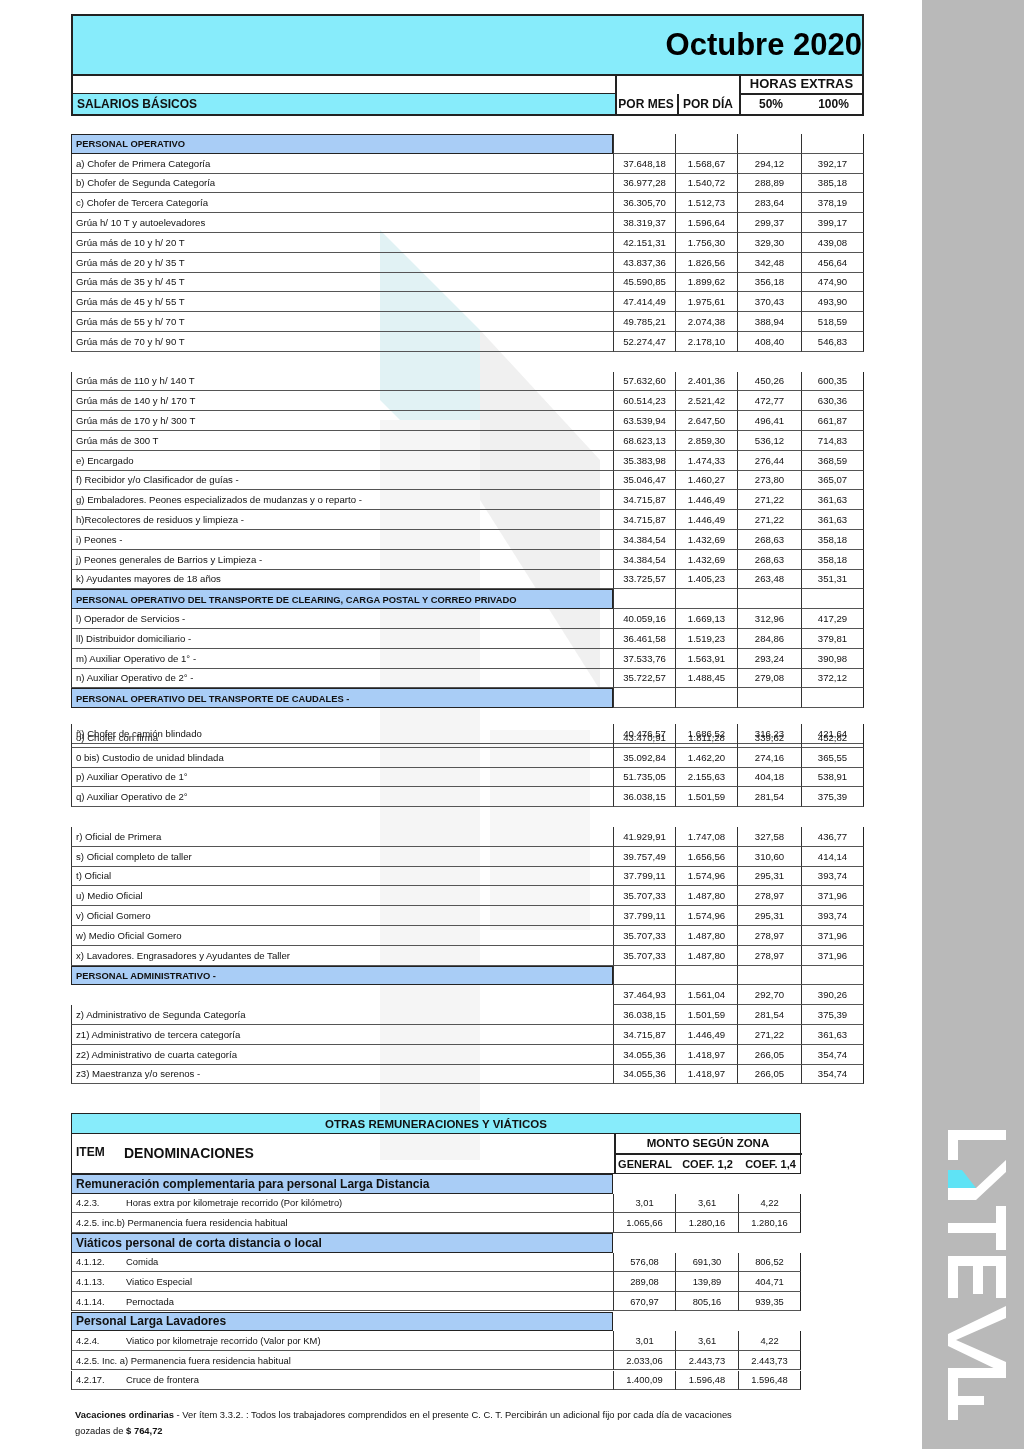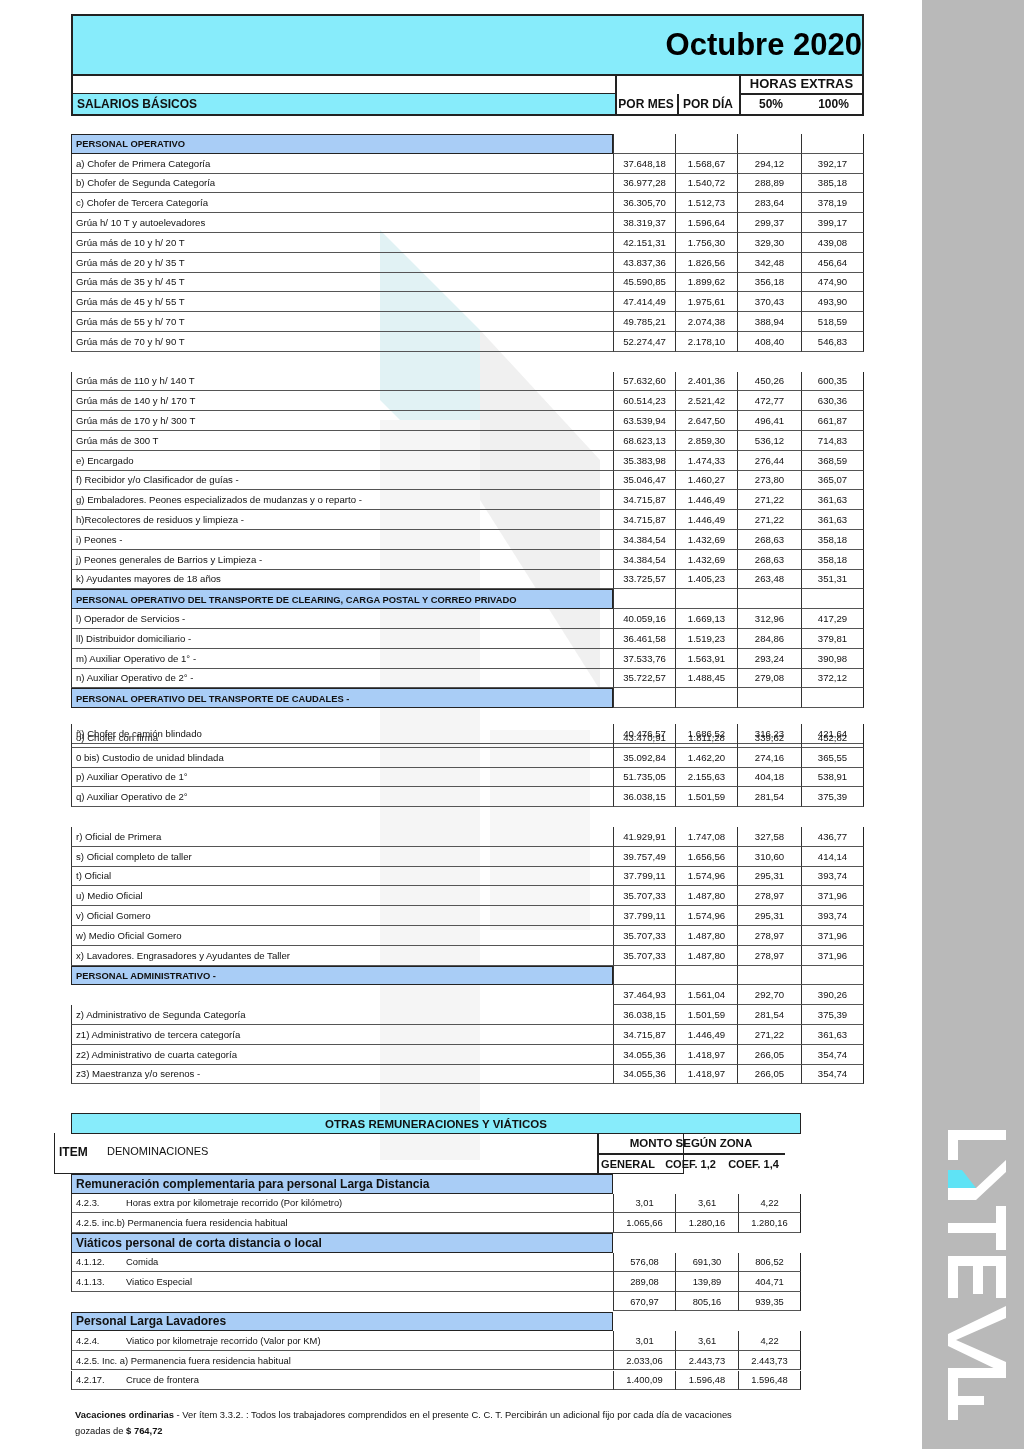--- a/index.html
+++ b/index.html
@@ -26,23 +26,23 @@
   .row .num.last { border-right: 1.4px solid #222; }
   .row.section .name { background: #a9cdf6; font-weight: 700; font-size: 9.4px; border: 1.4px solid #222; border-bottom: 1.4px solid #222; }
   .row.section .num { border-bottom: 1px solid #555; }
 
   .c1 { left: 542px; width: 62px; }
   .c2 { left: 604px; width: 62px; }
   .c3 { left: 666px; width: 64px; }
   .c4 { left: 730px; width: 63px; }
 
   .o-title { position: absolute; left: 71px; top: 1113px; width: 730px; height: 21px; background: #87ecfb; border: 1.5px solid #222; font-weight:700; font-size: 11.5px; display:flex; align-items:center; justify-content:center; }
-  .o-hdr { position: absolute; left: 54px; top: 1133px; width: 630px; height: 41px; border: 1.5px solid #222; border-top: none; }
+  .o-hdr { position: absolute; left: 71px; top: 1133px; width: 730px; height: 41px; border: 1.5px solid #222; border-top: none; }
   .o-hdr .item { position:absolute; left: 4px; top: 12px; font-weight: 700; font-size: 12px; }
-  .o-hdr .den { position:absolute; left: 52px; top: 12px; font-weight: 400; font-size: 11px; }
+  .o-hdr .den { position:absolute; left: 52px; top: 12px; font-weight: 700; font-size: 14px; }
   .o-hdr .monto { position:absolute; left: 542px; top: 0; width: 188px; height: 20px; display:flex; align-items:center; justify-content:center; font-weight:700; font-size: 11.5px; }
   .o-hdr .zc { position:absolute; top: 21px; height: 19px; display:flex; align-items:center; justify-content:center; font-weight:700; font-size: 11px; }
 
   .orow { position: absolute; left: 71px; width: 730px; height: 19.6px; font-size: 9.4px; }
   .orow .name { position:absolute; left:0; top:0; width:542px; height:100%; display:flex; align-items:center; padding-left: 4px; border-left: 1.2px solid #333; border-bottom: 1px solid #555; white-space: nowrap; }
   .orow .code { display:inline-block; width: 50px; }
   .orow .num { position:absolute; top:0; height:100%; display:flex; align-items:center; justify-content:center; border-left: 1px solid #333; border-bottom: 1px solid #555; }
   .orow .num.last { border-right: 1.4px solid #222; }
   .orow.section .name { background: #a9cdf6; font-weight: 700; font-size: 12px; border: 1.4px solid #222; }
   .oc1 { left: 542px; width: 62px; }
@@ -479,20 +479,24 @@
     <div class="orow" style="top: 1272.25px;">
       <div class="name">
         <span class="code">4.1.13.</span>
         <span>Viatico Especial</span>
       </div>
       <div class="num oc1">289,08</div>
       <div class="num oc2">139,89</div>
       <div class="num oc3 last">404,71</div>
     </div>
     <div class="orow" style="top: 1291.9px;">
+      <div class="name">
+        <span class="code">4.1.14.</span>
+        <span>Pernoctada</span>
+      </div>
       <div class="num oc1">670,97</div>
       <div class="num oc2">805,16</div>
       <div class="num oc3 last">939,35</div>
     </div>
     <div class="orow section" style="top: 1311.55px;">
       <div class="name">Personal Larga Lavadores</div>
     </div>
     <div class="orow" style="top: 1331.2px;">
       <div class="name">
         <span class="code">4.2.4.</span>

